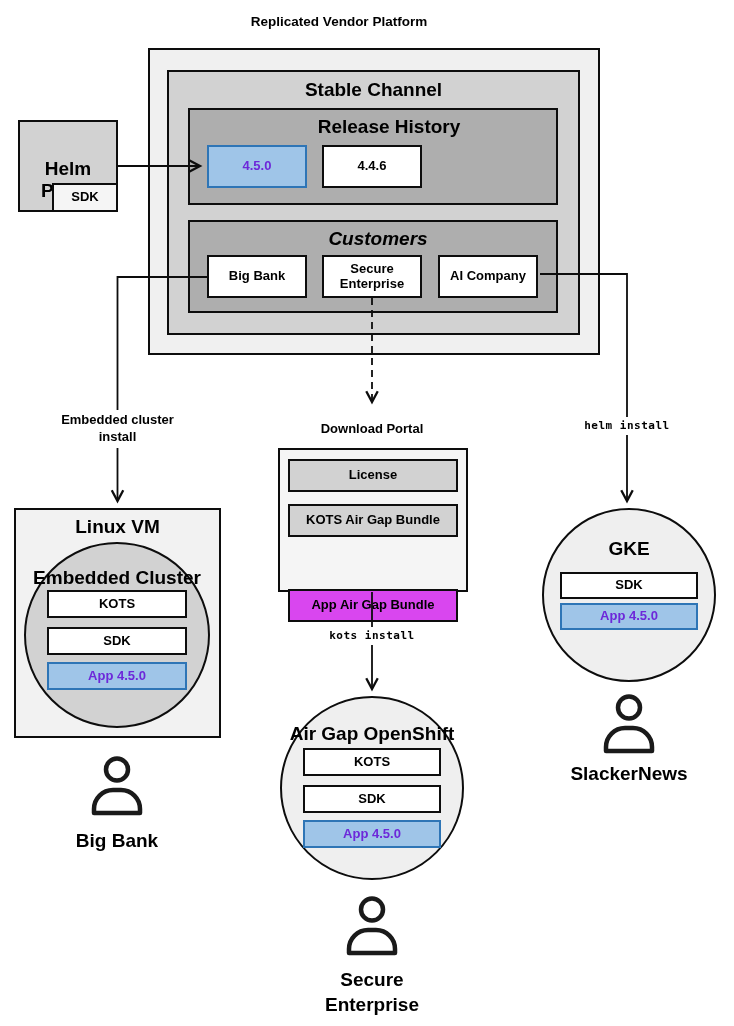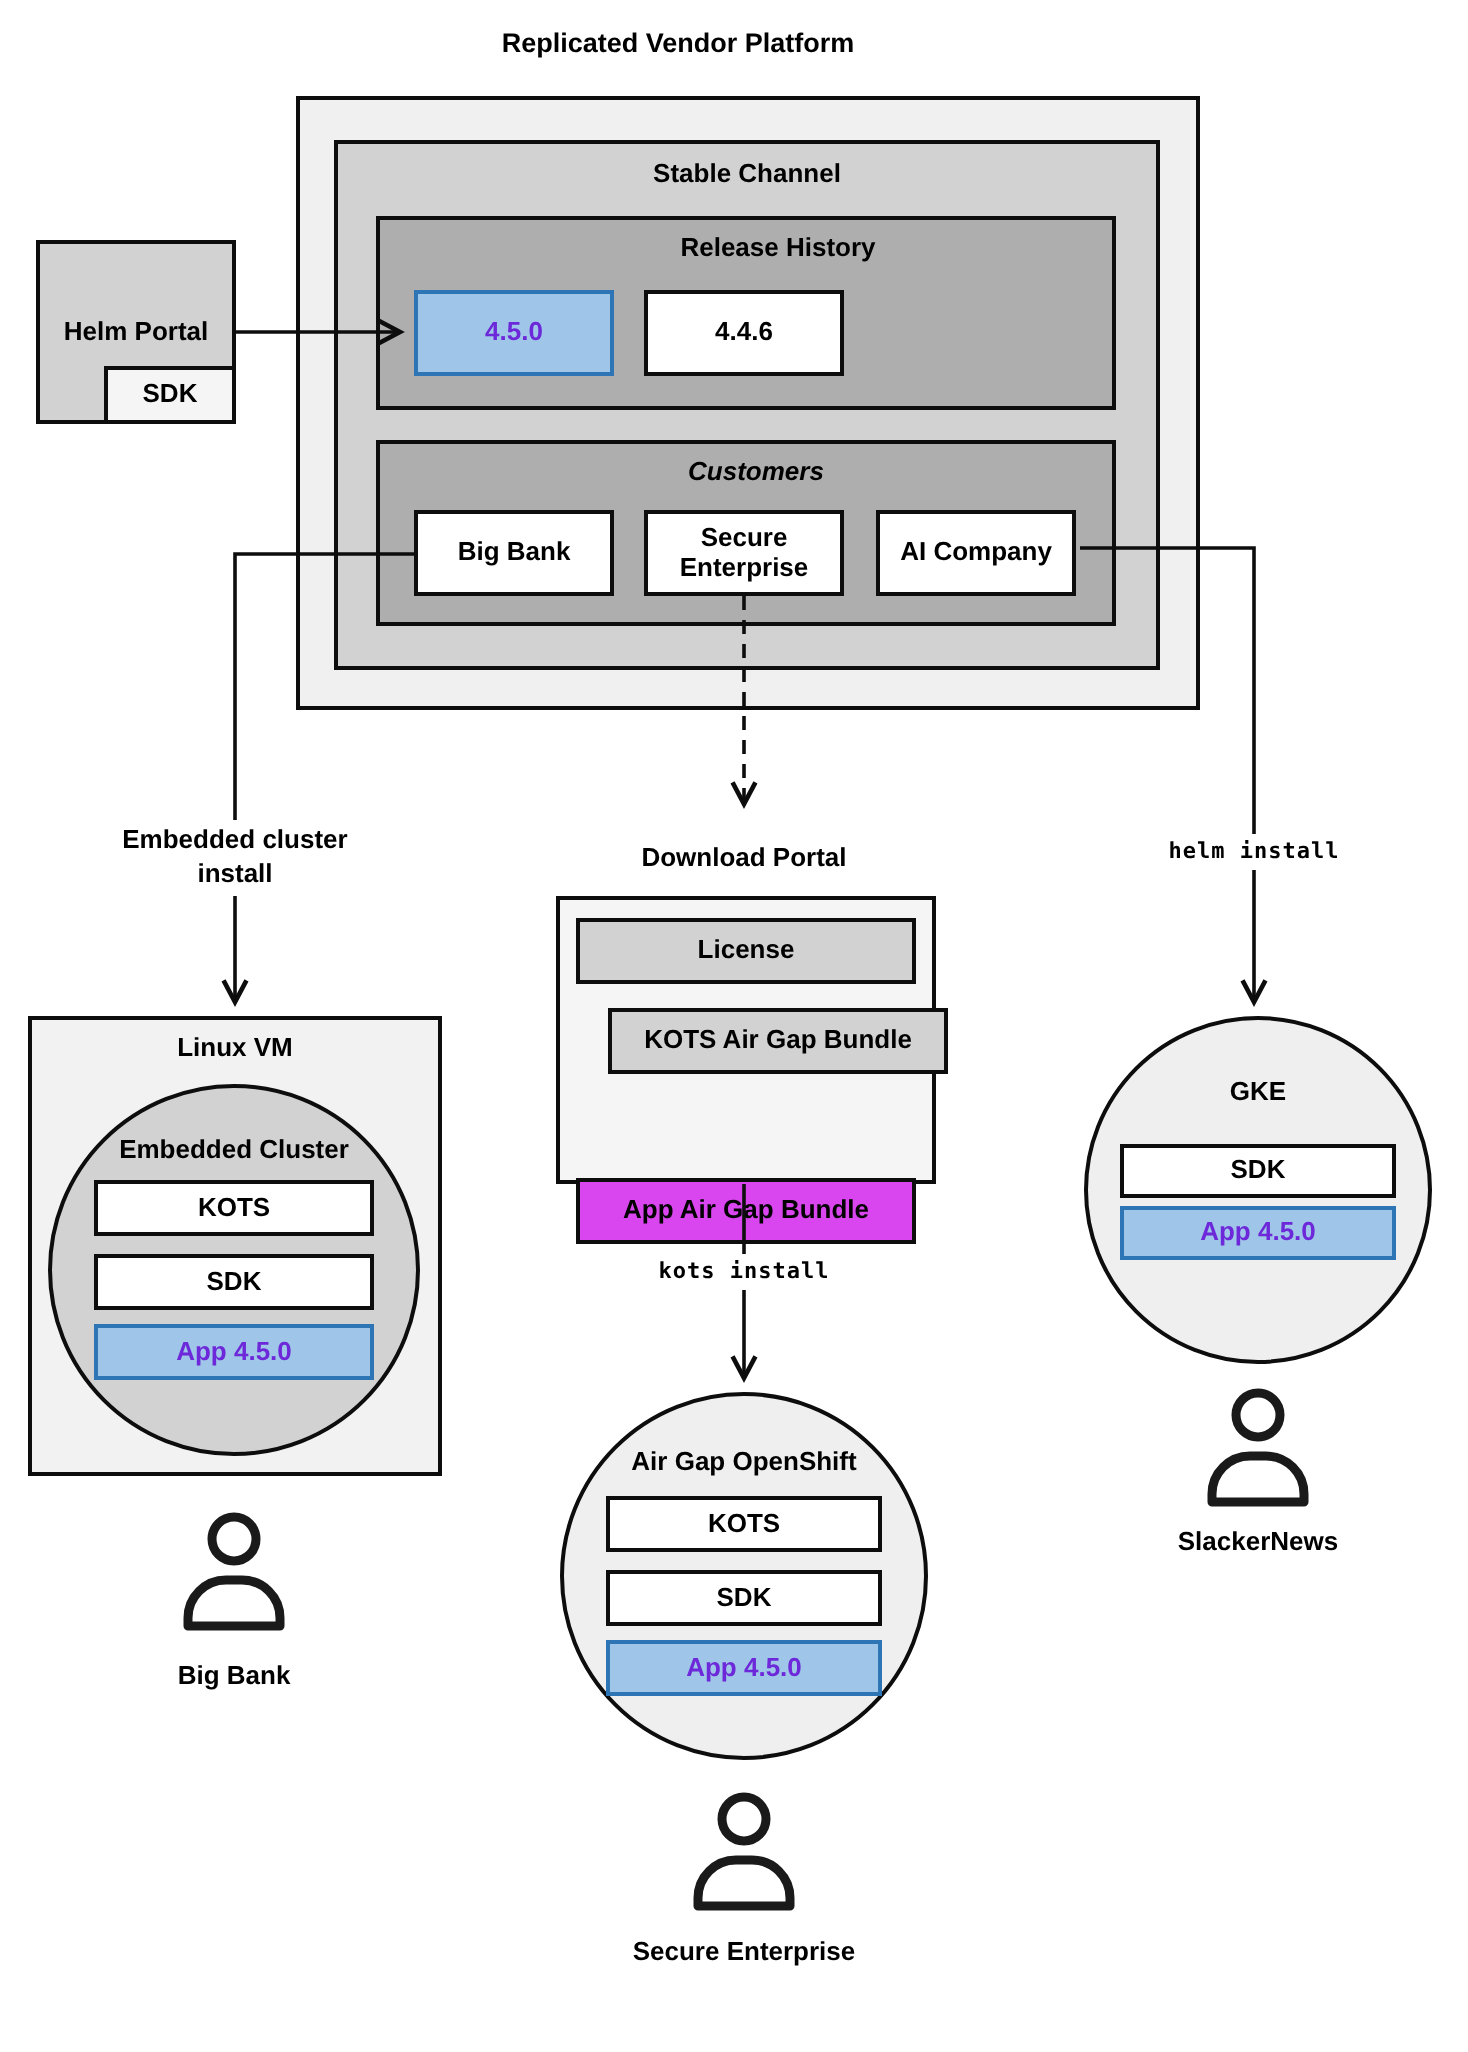--- a/index.html
+++ b/index.html
@@ -15,21 +15,21 @@
   .fill-light  { background:#f5f5f5; }
   .fill-circle { background:#efefef; }
   .circle { border-radius:50%; }
   .chip {
     position:absolute; border:2px solid #0d0d0d; background:#fff;
     display:flex; align-items:center; justify-content:center;
     font-weight:bold; font-size:13px; text-align:center; line-height:1.15;
   }
   .chip.blue { background:#9fc5e8; border-color:#2e75b6; color:#6d28d9; }
   .hdr {
-    position:absolute; text-align:center; font-weight:bold; font-size:13px;
+    position:absolute; text-align:center; font-weight:bold; font-size:19px;
   }
   .wire-label {
     position:absolute; background:#ffffff; text-align:center;
     font-weight:bold; font-size:13px; line-height:1.3; padding:2px 0;
   }
   .mono { font-family:"DejaVu Sans Mono", monospace; font-size:11px; letter-spacing:0.5px; }
   .person { position:absolute; width:54px; height:60px; }
   svg.wires { position:absolute; left:0; top:0; }
 </style>
 </head>
@@ -54,21 +54,21 @@
   <div class="chip" style="left:207px; top:255px; width:100px; height:43px;">Big Bank</div>
   <div class="chip" style="left:322px; top:255px; width:100px; height:43px; padding:0 10px;">Secure Enterprise</div>
   <div class="chip" style="left:438px; top:255px; width:100px; height:43px;">AI Company</div>
 
   <div class="box fill-mid" style="left:18px; top:120px; width:100px; height:92px;"></div>
   <div class="hdr" style="left:18px; top:158px; width:100px;">Helm Portal</div>
   <div class="chip fill-light" style="left:52px; top:183px; width:66px; height:29px; background:#f5f5f5;">SDK</div>
 
   <div class="box fill-light" style="left:278px; top:448px; width:190px; height:144px;"></div>
   <div class="chip fill-mid" style="left:288px; top:459px; width:170px; height:33px; background:#d2d2d2;">License</div>
-  <div class="chip fill-mid" style="left:288px; top:504px; width:170px; height:33px; background:#d2d2d2;margin-left:16px;">KOTS Air Gap Bundle</div>
+  <div class="chip fill-mid" style="left:288px; top:504px; width:170px; height:33px; background:#d2d2d2;">KOTS Air Gap Bundle</div>
   <div class="chip fill-mid" style="left:288px; top:549px; width:170px; height:33px; background:#d946ef;margin-top:40px;">App Air Gap Bundle</div>
 
   <div class="box" style="left:14px; top:508px; width:207px; height:230px; background:#f2f2f2;"></div>
   <div class="hdr" style="left:14px; top:516px; width:207px;">Linux VM</div>
   <div class="box fill-mid circle" style="left:24px; top:542px; width:186px; height:186px;"></div>
   <div class="hdr" style="left:24px; top:567px; width:186px;">Embedded Cluster</div>
   <div class="chip" style="left:47px; top:590px; width:140px; height:28px;">KOTS</div>
   <div class="chip" style="left:47px; top:627px; width:140px; height:28px;">SDK</div>
   <div class="chip blue" style="left:47px; top:662px; width:140px; height:28px;">App 4.5.0</div>
 

